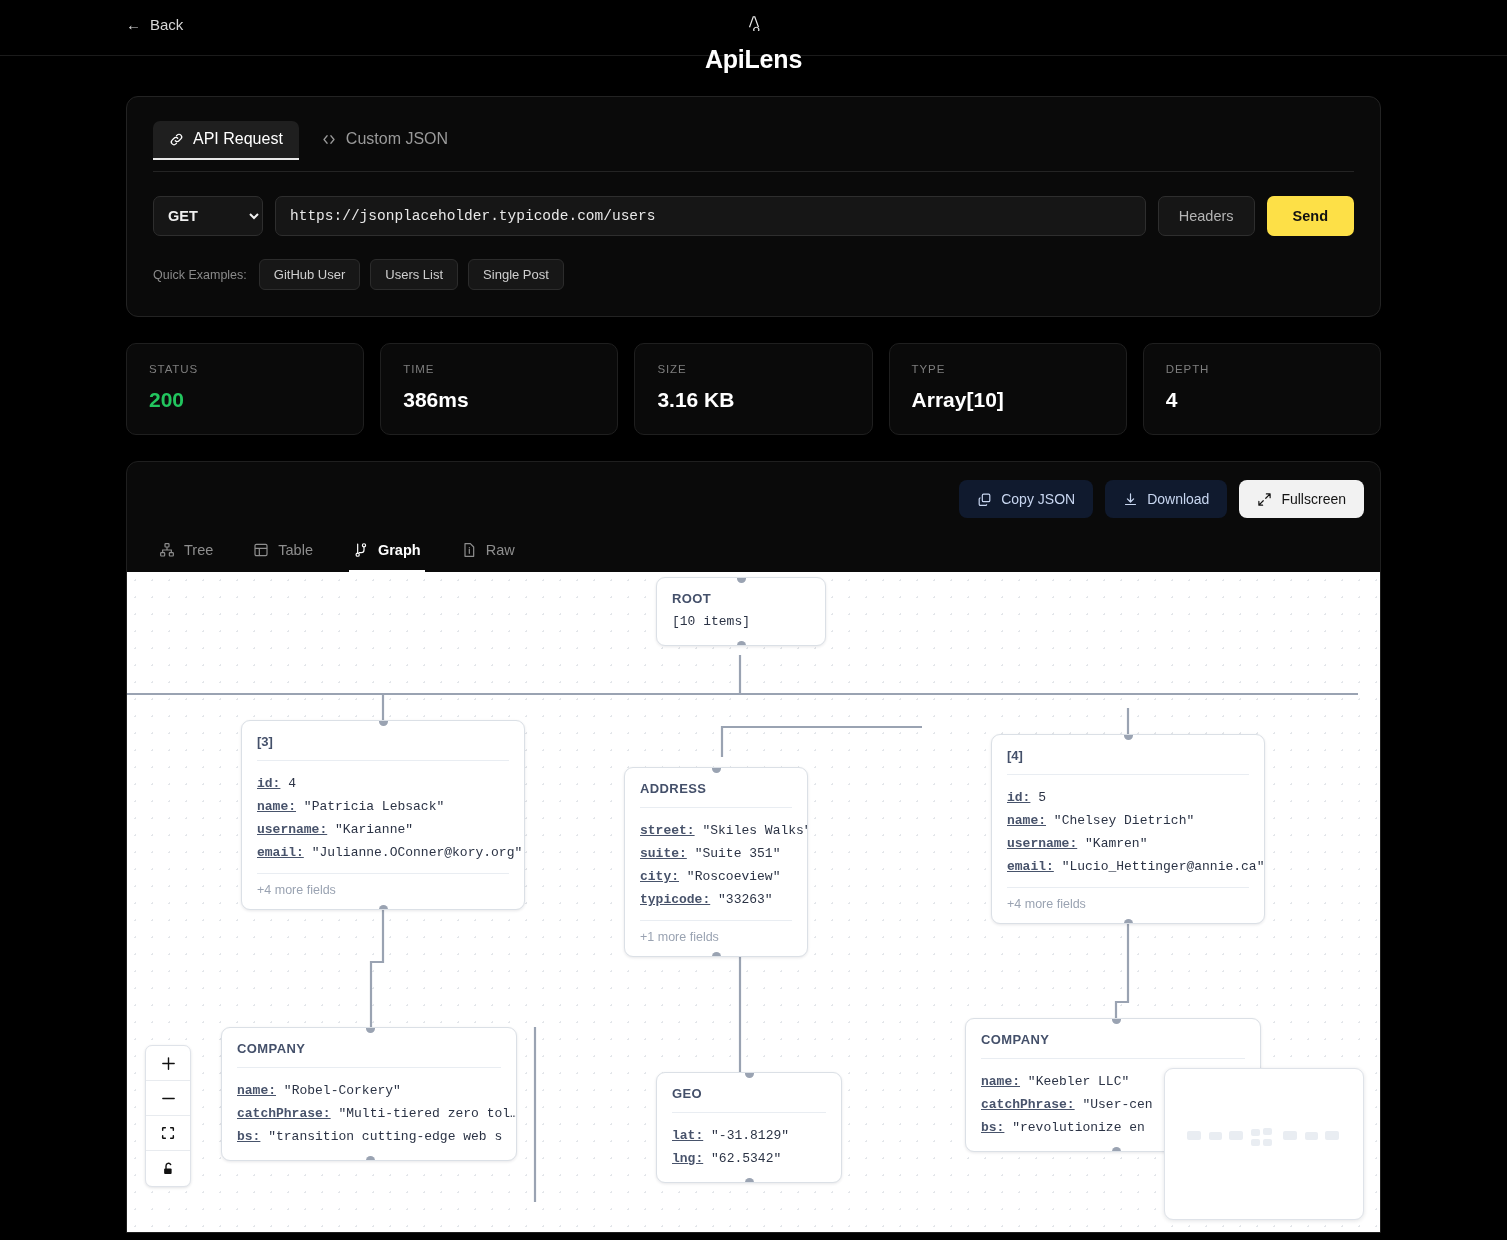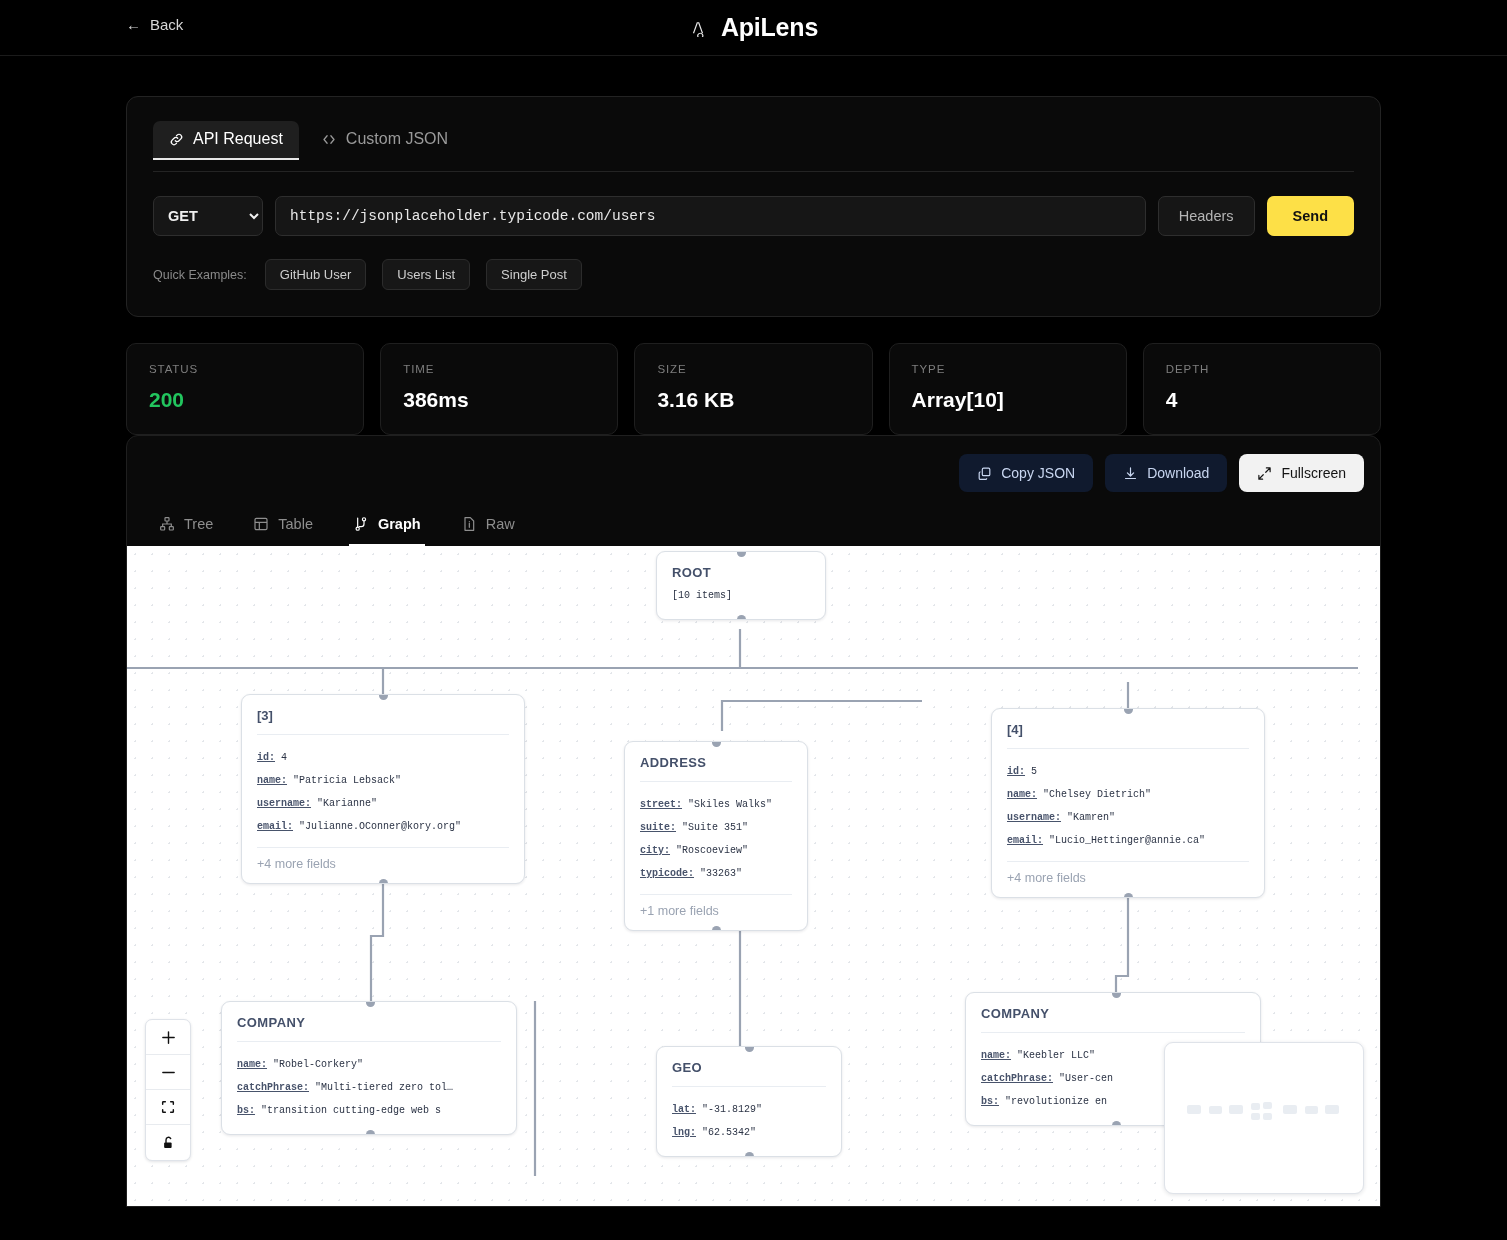--- a/index.html
+++ b/index.html
@@ -18,21 +18,21 @@
     border-bottom: 1px solid #1b1b1b;
   }
   .back-btn {
     position: absolute; left: 126px; top: 16px;
     display: flex; align-items: center; gap: 9px;
     color: #d7d7d7; font-size: 15px; cursor: pointer;
   }
   .back-arrow { font-size: 15px; color: #d7d7d7; line-height: 1; }
   .brand {
     position: absolute; left: 0; right: 0; top: 13px;
-    display: flex; align-items: center; justify-content: center; gap: 14px;
+    display: flex; align-items: center; justify-content: center; gap: 14px; flex-direction: column;
   }
   .brand-logo { width: 18px; height: 18px; display:block; }
   .brand-title {
     font-size: 25px; font-weight: bold; color: #ffffff; letter-spacing: -0.2px;
   }
 
   
   .wrap { padding: 0 126px; }
 
   .request-panel {
@@ -81,21 +81,21 @@
     font-family: "Liberation Sans", sans-serif;
   }
   .btn-send {
     height: 40px; padding: 0 26px;
     background: #fde047; color: #111; font-weight: bold;
     border: none; border-radius: 7px;
     font-size: 14.5px; cursor: pointer;
     font-family: "Liberation Sans", sans-serif;
   }
 
-  .qrow { display: flex; align-items: center; gap: 16px; margin-top: 23px; }
+  .qrow { display: flex; align-items: center; gap: 10px; margin-top: 23px; }
   .qlabel { font-size: 12.5px; color: #8a8a8a; margin-right: 2px; }
   .qbtn {
     padding: 7px 14px; background: #171717; color: #cfcfcf;
     border: 1px solid #2c2c2c; border-radius: 6px;
     font-size: 13px; cursor: pointer;
     font-family: "Liberation Sans", sans-serif;
   }
 
   
   .stats { display: flex; gap: 16px; margin-top: 26px; }
@@ -104,21 +104,21 @@
     border-radius: 10px; padding: 19px 22px 22px 22px;
   }
   .stat-label {
     font-size: 11.5px; color: #7e7e7e; letter-spacing: 0.9px; font-weight: 500;
   }
   .stat-value { margin-top: 13px; font-size: 21px; font-weight: bold; color: #ffffff; }
   .stat-value.ok { color: #22c55e; }
 
   
   .viewer {
-    background: #0a0a0a;
+    margin-top: 26px; background: #0a0a0a;
     border: 1px solid #1f1f1f; border-radius: 12px 12px 0 0;
     overflow: hidden;
   }
   .viewer-toolbar {
     display: flex; justify-content: flex-end; align-items: center;
     gap: 12px; padding: 18px 16px 14px 16px;
   }
   .vbtn {
     display: flex; align-items: center; gap: 9px;
     height: 38px; padding: 0 18px; border-radius: 8px;
@@ -159,21 +159,21 @@
     overflow: hidden;
   }
   .gnode-title {
     font-size: 13px; font-weight: bold; color: #44506a;
     letter-spacing: 0.4px;
   }
   .gnode-title.idx { letter-spacing: 0; }
   .gnode-rule { height: 1px; background: #e9edf2; margin: 11px 0 11px 0; }
   .grow {
     font-family: "Liberation Mono", monospace;
-    font-size: 10px; line-height: 23px; white-space: nowrap;
+    font-size: 13px; line-height: 23px; white-space: nowrap;
   }
   .gkey { color: #48536b; font-weight: bold; text-decoration: underline; }
   .gval { color: #2b3345; }
   .gmore {
     margin-top: 9px; padding-top: 9px; border-top: 1px solid #e9edf2;
     font-size: 12.5px; color: #9aa3b2;
     font-family: "Liberation Sans", sans-serif;
   }
   .handle {
     position: absolute; width: 9px; height: 9px; border-radius: 50%;

